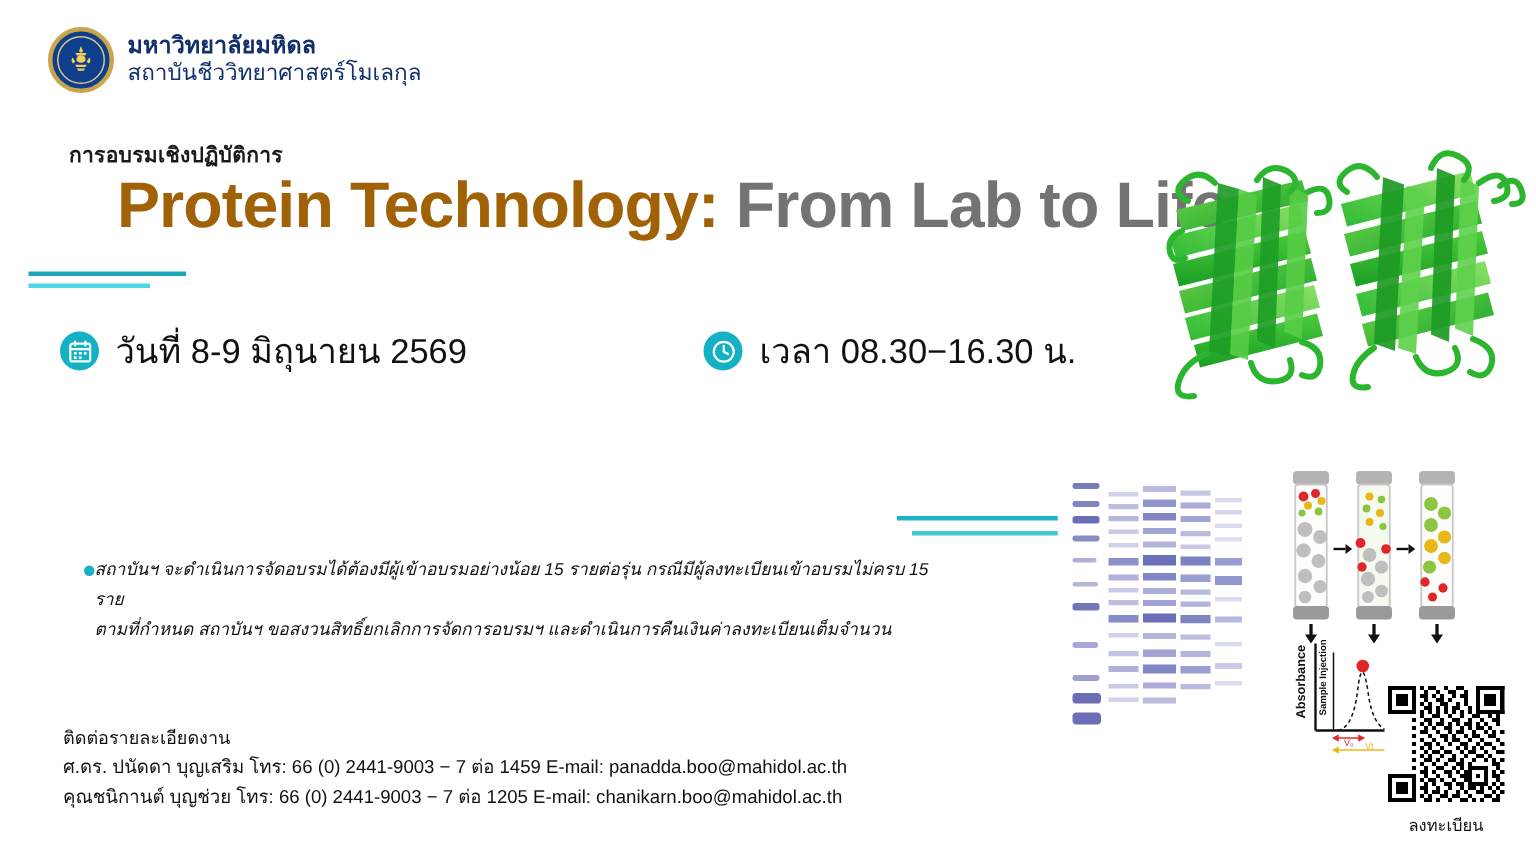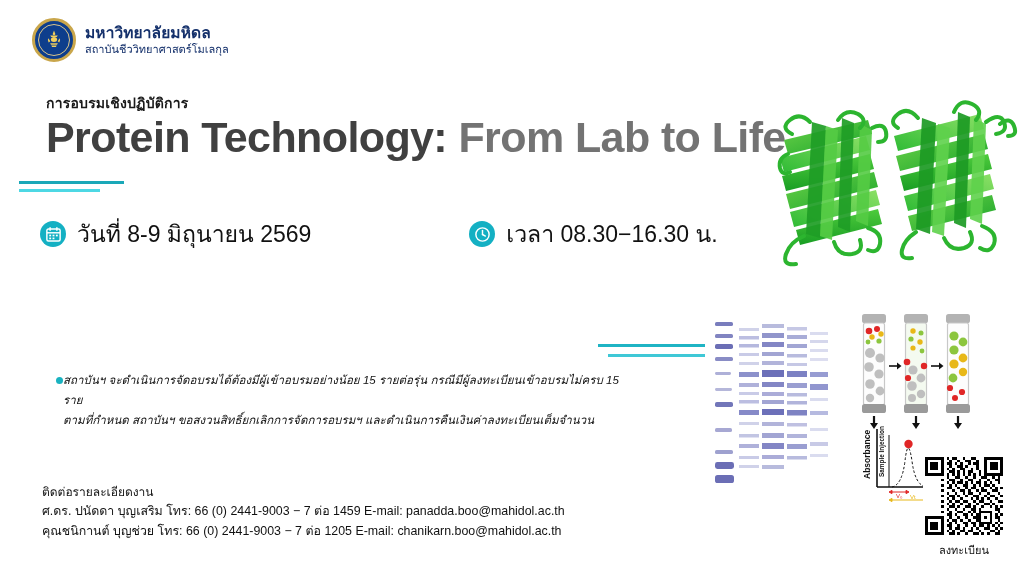--- a/index.html
+++ b/index.html
@@ -14,27 +14,27 @@
   .poster{position:relative;width:1024px;height:564px;background:#fff;overflow:hidden;}
 
   
   .logo-block{position:absolute;left:32px;top:18px;display:flex;align-items:center;gap:9px;}
   .logo-seal{width:44px;height:44px;border-radius:50%;position:relative;
     background:#0e3e8c;border:3px solid #c9a64b;box-sizing:border-box;
     display:flex;align-items:center;justify-content:center;flex:none;}
   .logo-seal::before{content:"";position:absolute;inset:3px;border-radius:50%;border:1px solid #d8c48a;}
   .logo-text{display:flex;flex-direction:column;justify-content:center;}
   .logo-th{font-size:15.5px;font-weight:bold;color:#14306b;letter-spacing:.1px;line-height:1.12;}
-  .logo-sub{font-size:11px;color:#14306b;line-height:1.2;margin-top:1px;}
+  .logo-sub{font-size:15px;color:#14306b;line-height:1.2;margin-top:1px;}
 
   
   .kicker{position:absolute;left:46px;top:92px;font-size:14px;color:#1a1a1a;font-weight:600;letter-spacing:.2px;}
   .title{position:absolute;left:46px;top:116px;white-space:nowrap;
     font-size:43px;font-weight:bold;letter-spacing:-0.6px;line-height:1;}
-  .title .t1{color:#404040;}
+  .title .t1{color:#a16207;margin-left:32px;}
   .title .t2{color:#737373;}
 
   
   .rule-a{position:absolute;left:19px;top:181px;width:105px;height:3px;background:#1aa8b8;}
   .rule-b{position:absolute;left:19px;top:189px;width:81px;height:3px;background:#4ed8e4;}
 
   
   .rule-c{position:absolute;left:598px;top:344px;width:120px;height:2.5px;background:#1fb4c4;}
   .rule-d{position:absolute;left:608px;top:354px;width:110px;height:2.5px;background:#3fc8d6;}
 

